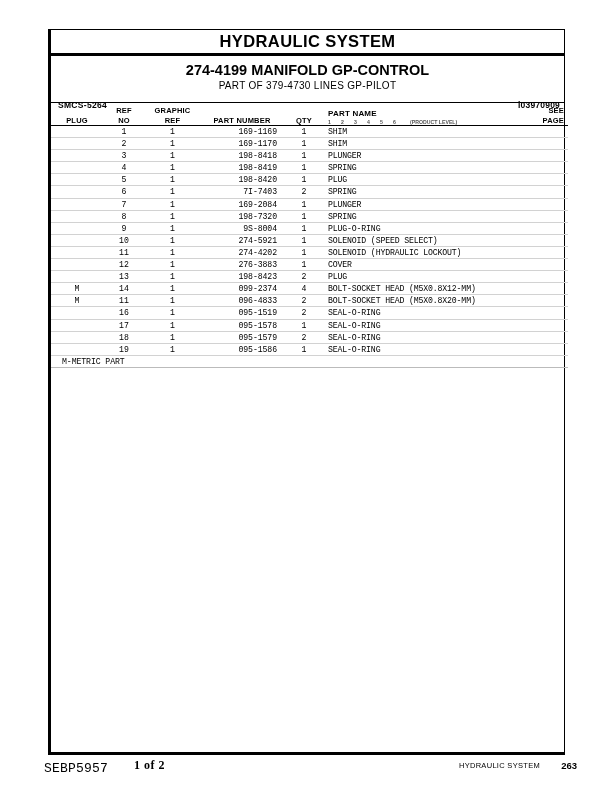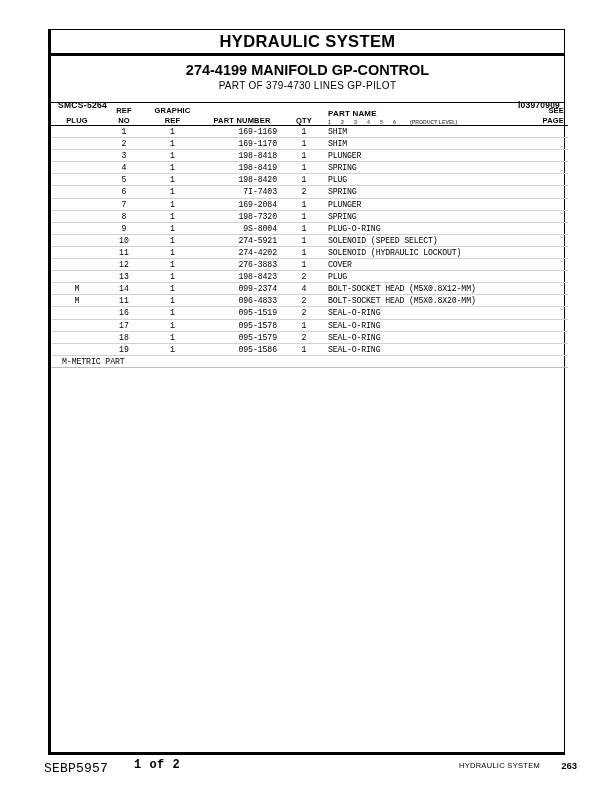--- a/index.html
+++ b/index.html
@@ -178,21 +178,21 @@
     font-size: 13px;
     font-family: Liberation Mono, monospace;
     letter-spacing: 0.2px;
   }
   #footer-pageof {
     position: absolute;
     left: 134px;
     top: -2px;
     font-size: 12px;
     font-weight: bold;
-    font-family: Liberation Mono, monospace;
+    font-family: Liberation Serif, serif;
     letter-spacing: 0.5px;
   }
   #footer-system {
     position: absolute;
     right: 72px;
     top: 1px;
     font-size: 7.5px;
     font-family: "Liberation Sans", sans-serif;
     letter-spacing: 0.3px;
   }

